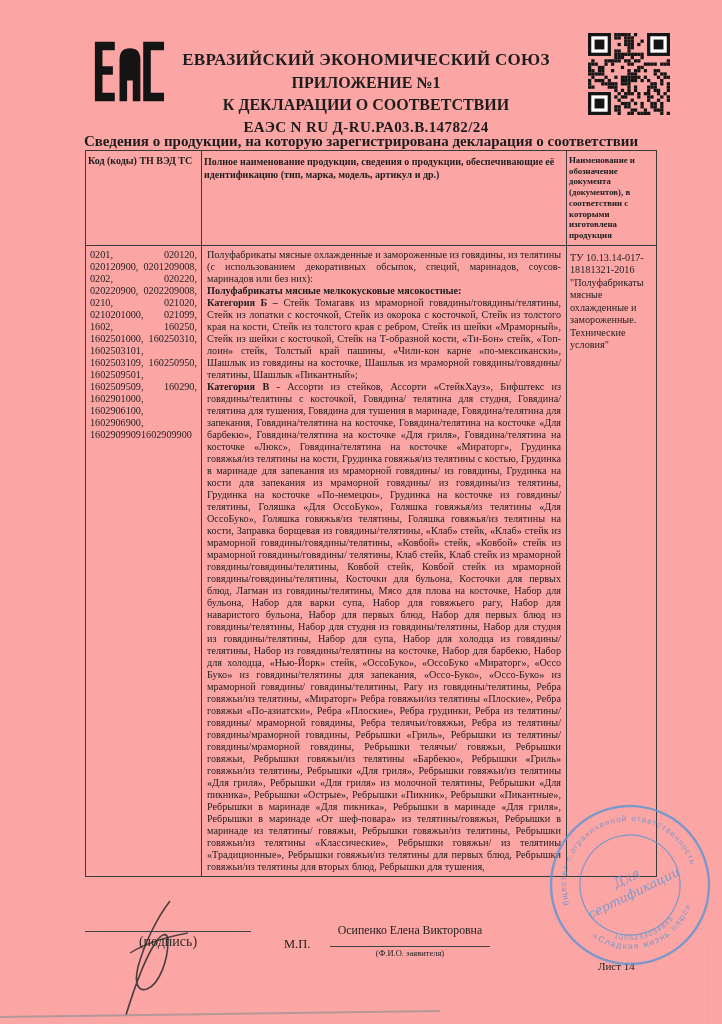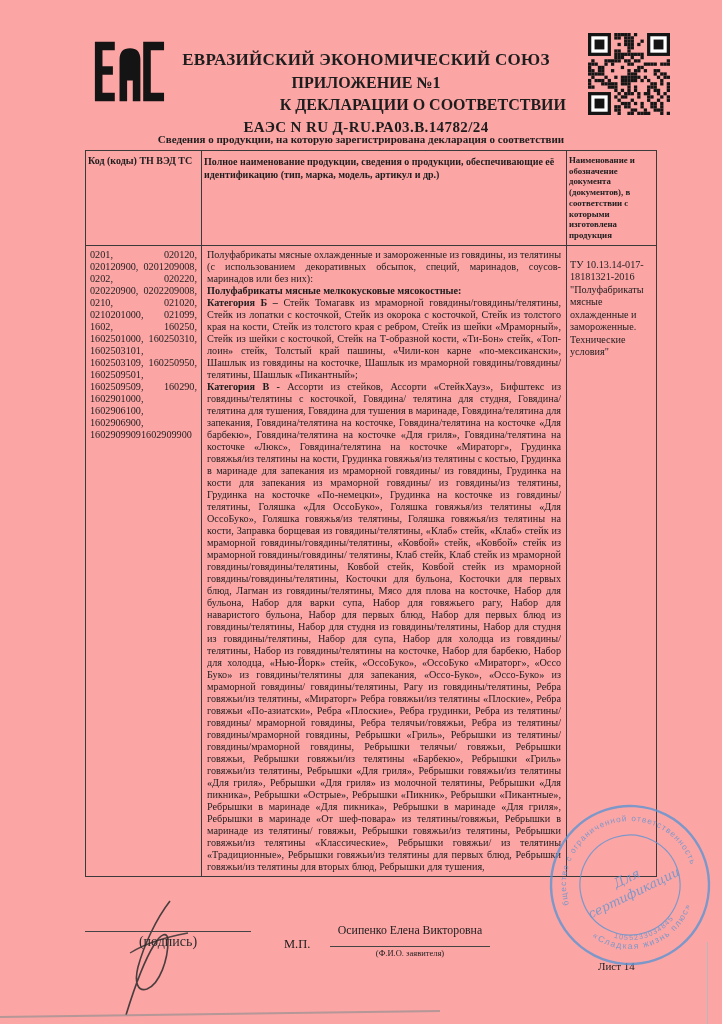--- a/index.html
+++ b/index.html
@@ -5,36 +5,36 @@
   html,body{margin:0;padding:0;background:#d8d8d8;}
   .page{position:relative;width:722px;height:1024px;background:#fca5a5;margin:0 auto;
         font-family:"Liberation Serif",serif;color:#1d1d1d;overflow:hidden;}
   .abs{position:absolute;}
 
   
   .eac-logo{left:93px;top:40px;}
   .title-block{left:166px;top:50px;width:400px;text-align:center;font-weight:bold;}
   .title-block .t1{font-size:17px;letter-spacing:.3px;margin-bottom:4px;}
   .title-block .t2{font-size:16px;margin-bottom:4px;}
-  .title-block .t3{font-size:16px;margin-bottom:5px;text-align:right;}
+  .title-block .t3{font-size:16px;margin-bottom:5px;}
   .title-block .t4{font-size:15px;letter-spacing:.4px;}
   .qr-box{left:588px;top:33px;width:82px;height:82px;}
-  .subtitle{left:0;top:133px;width:722px;text-align:center;font-weight:bold;font-size:11px;}
+  .subtitle{left:0;top:133px;width:722px;text-align:center;font-weight:bold;font-size:15px;}
 
   
   table.main{position:absolute;left:85px;top:150px;width:556px;border-collapse:collapse;table-layout:fixed;}
   table.main th,table.main td{border:1.4px solid #3a3a3a;vertical-align:top;}
   table.main th{font-weight:bold;text-align:left;padding:4px 2px;}
   th.h-codes{width:111px;font-size:10px;line-height:1.25;}
   th.h-product{width:360px;font-size:10px;line-height:1.3;}
   th.h-doc{width:85px;font-size:8.8px;line-height:1.22;}
   td.codes{font-size:10.2px;line-height:12px;text-align:justify;padding:3px 4px;overflow-wrap:anywhere;}
   td.product{font-size:10.2px;line-height:12px;text-align:justify;padding:3px 5px;}
   td.product p{margin:0;}
-  td.doc{font-size:10.2px;line-height:12.5px;text-align:left;padding:13px 3px;}
+  td.doc{font-size:10.2px;line-height:12.5px;text-align:left;padding:6px 3px;}
   .b{font-weight:bold;}
 
   
   .sign-line{left:85px;top:931px;width:166px;border-top:1.2px solid #444;height:0;}
   .sign-caption{left:85px;top:934px;width:166px;text-align:center;font-size:14px;color:#2c2c2c;}
   .mp{left:284px;top:925px;font-size:12.5px;margin-top:12px;}
   .name-block{left:330px;top:923px;width:160px;text-align:center;}
   .name-block .nm{font-size:11.8px;border-bottom:1.1px solid #444;padding-bottom:8px;}
   .name-block .cap{font-size:8.5px;margin-top:1px;}
   .sheet{left:598px;top:960px;font-size:11px;}

